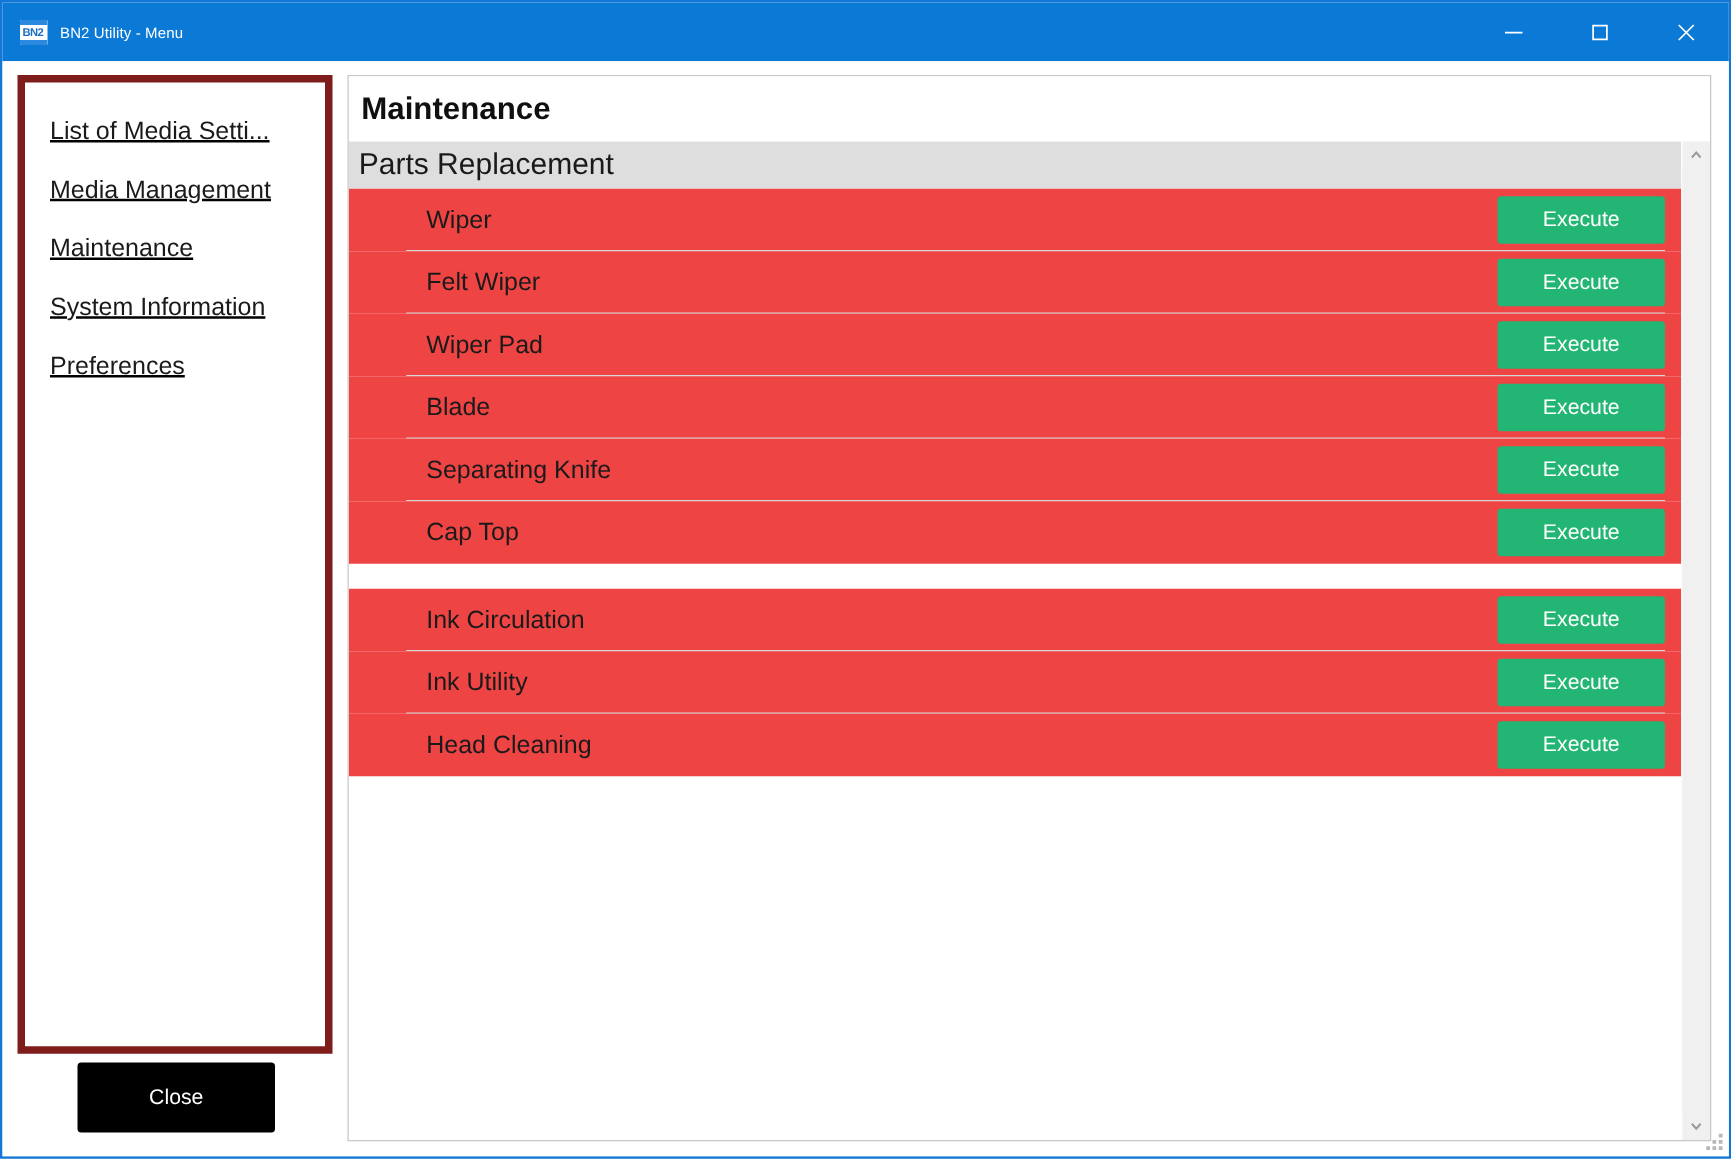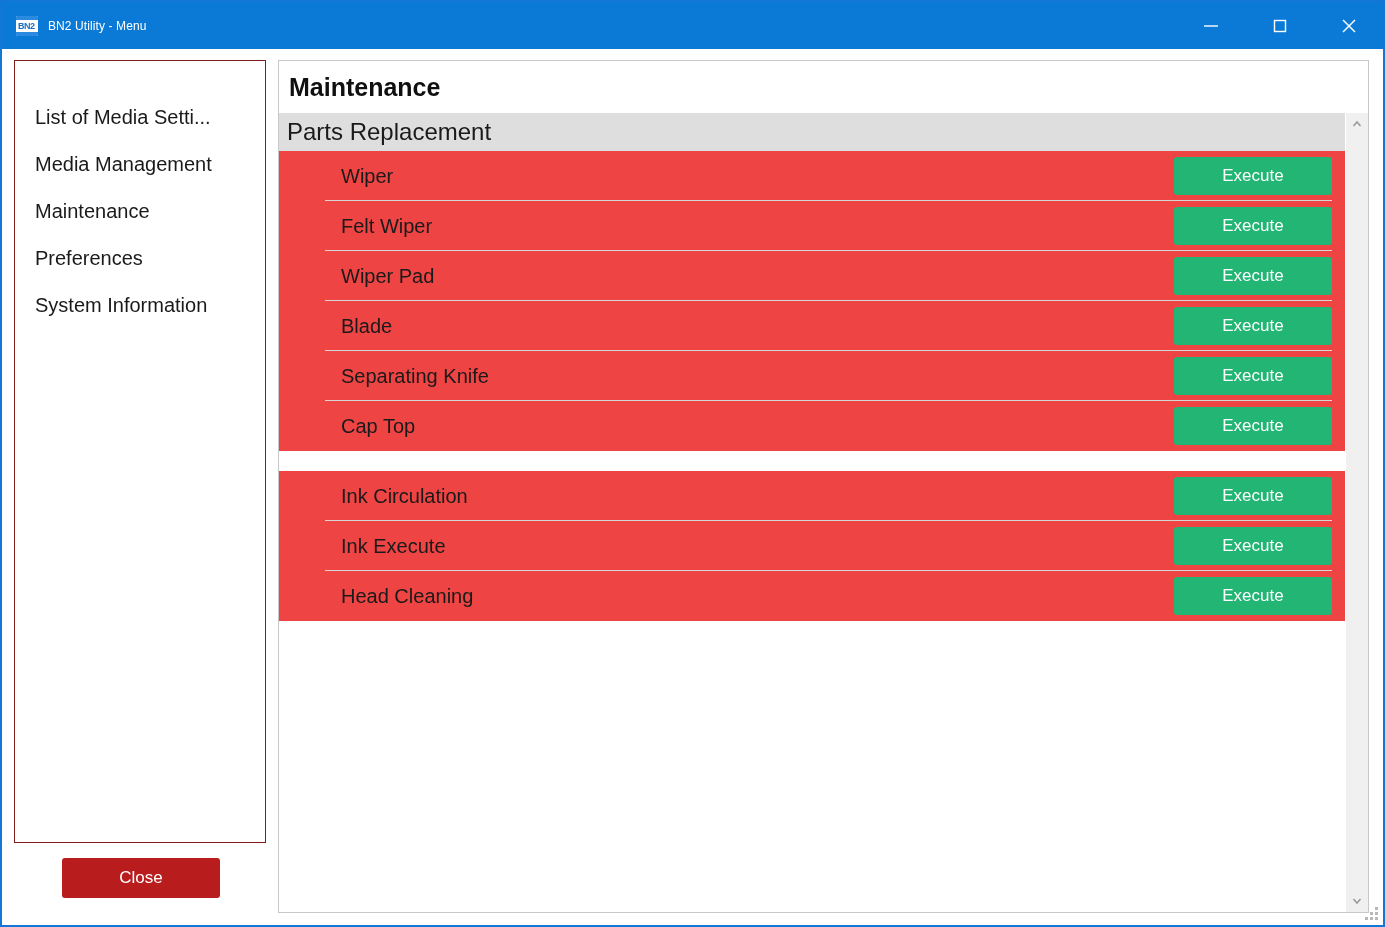--- a/index.html
+++ b/index.html
@@ -105,46 +105,47 @@
   
   .sidebar-wrap {
     width: 252px;
     flex: 0 0 auto;
     display: flex;
     flex-direction: column;
     margin-right: 12px;
   }
   .sidebar {
     flex: 0 0 783px;
-    border: 1px solid #7f1d1d;
+    border: 6px solid #7f1d1d;
     background: #ffffff;
     box-sizing: border-box;
-    padding-top: 33px;
+    padding-top: 16px;
+    text-decoration: underline;
   }
   .nav-item {
     height: 47px;
     display: flex;
     align-items: center;
     padding-left: 20px;
     font-size: 20px;
     color: #1a1a1a;
     white-space: nowrap;
     overflow: hidden;
   }
   .close-area {
     flex: 1 1 auto;
     display: flex;
     align-items: center;
     justify-content: flex-start;
     padding-left: 48px;
   }
   .close-button {
     width: 158px;
-    height: 40px;
-    background: #b91c1c;
+    height: 56px;
+    background: #000000;
     border: none;
     border-radius: 3px;
     color: #ffffff;
     font-size: 17px;
     font-family: "Liberation Sans", sans-serif;
     display: flex;
     align-items: center;
     justify-content: center;
     cursor: pointer;
   }
@@ -238,21 +239,21 @@
     position: absolute;
     left: 1px;
     top: 0px;
   }
   .checkbox-label {
     font-size: 18px;
     color: #1a1a1a;
     white-space: nowrap;
   }
   .exec-button {
-    width: 158px;
+    width: 134px;
     height: 38px;
     background: #22b573;
     border: none;
     border-radius: 3px;
     color: #ffffff;
     font-size: 17px;
     font-family: "Liberation Sans", sans-serif;
     display: flex;
     align-items: center;
     justify-content: center;
@@ -350,24 +351,24 @@
         <div class="nav-item">
           <span>List of Media Setti...</span>
         </div>
         <div class="nav-item">
           <span>Media Management</span>
         </div>
         <div class="nav-item">
           <span>Maintenance</span>
         </div>
         <div class="nav-item">
+          <span>System Information</span>
+        </div>
+        <div class="nav-item">
           <span>Preferences</span>
-        </div>
-        <div class="nav-item">
-          <span>System Information</span>
         </div>
       </div>
       <div class="close-area">
         <button class="close-button">Close</button>
       </div>
     </div>
 
     <div class="main-panel">
       <div class="panel-title">Maintenance</div>
 
@@ -417,21 +418,21 @@
           <div class="group-gap"></div>
 
 
           <div class="row">
             <span class="row-label">Ink Circulation</span>
             <span class="row-spacer"></span>
             <button class="exec-button">Execute</button>
           </div>
 
           <div class="row">
-            <span class="row-label">Ink Execute</span>
+            <span class="row-label">Ink Utility</span>
             <span class="row-spacer"></span>
             <button class="exec-button">Execute</button>
           </div>
 
           <div class="row last">
             <span class="row-label">Head Cleaning</span>
             <span class="row-spacer"></span>
             <button class="exec-button">Execute</button>
           </div>
 

